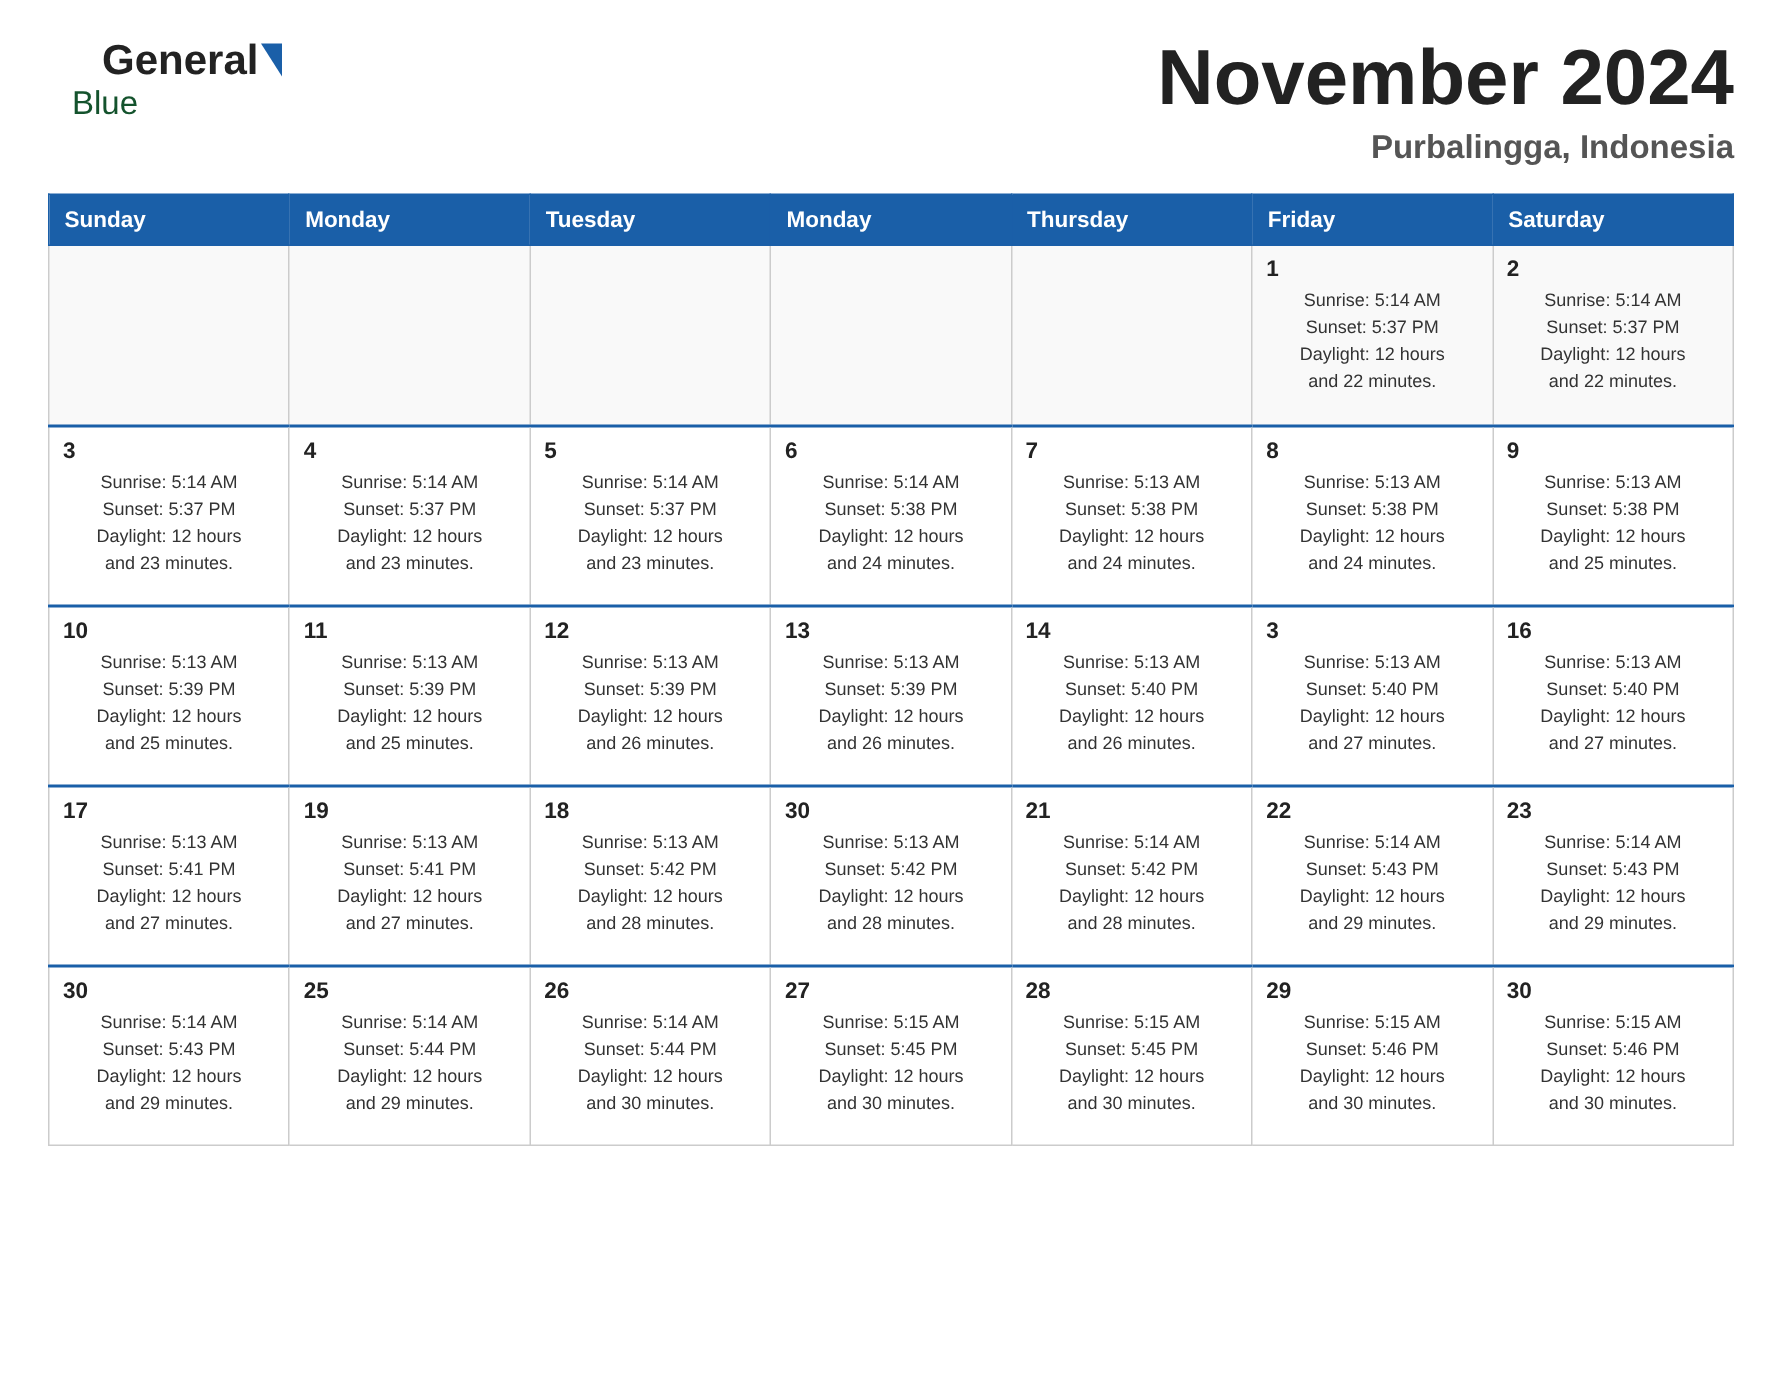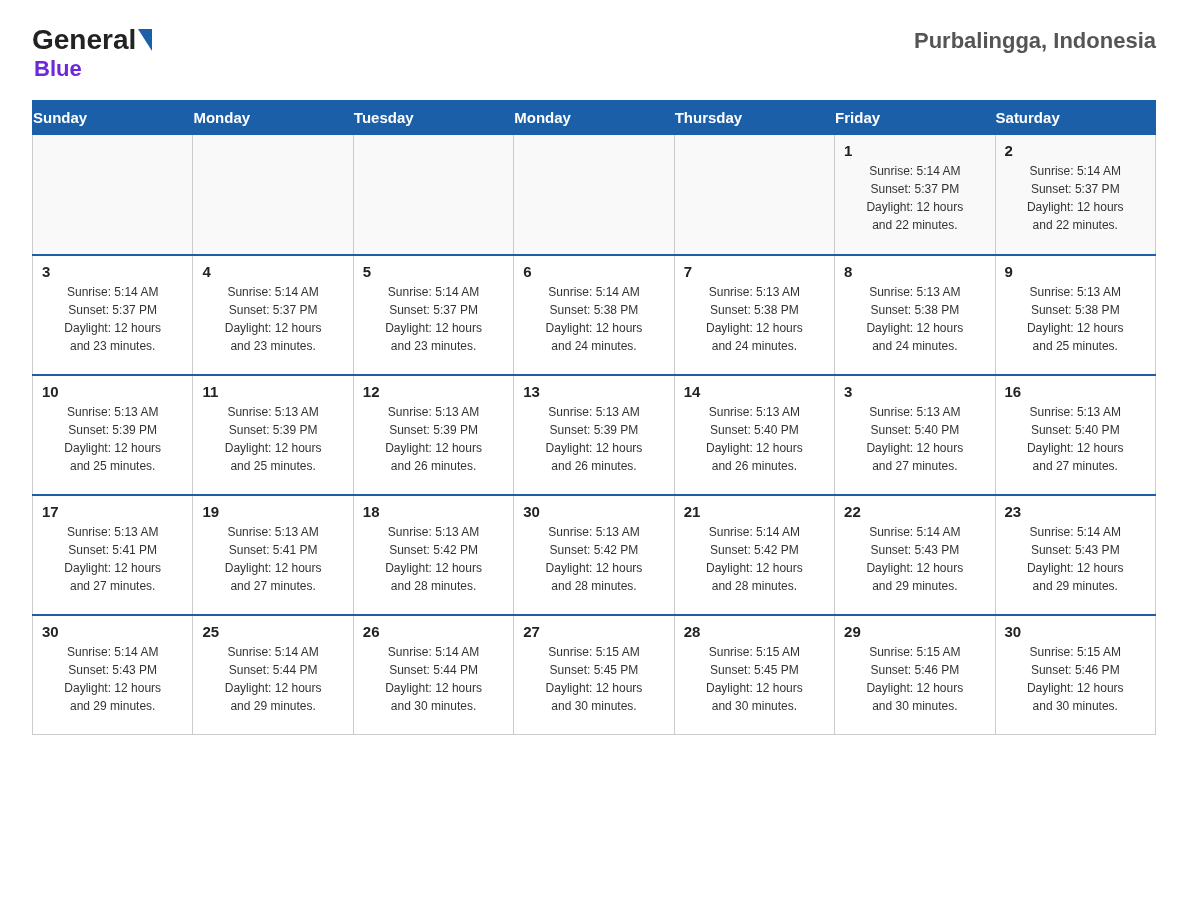--- a/index.html
+++ b/index.html
@@ -21,37 +21,38 @@
       display: flex;
       flex-direction: column;
       align-items: flex-start;
     }
     .logo-top {
       display: flex;
       align-items: center;
       font-size: 28px;
       font-weight: bold;
       color: #222;
+      margin-left: 36px;
     }
     .logo-top .general { color: #222; }
     .logo-top .triangle {
       display: inline-block;
       width: 0; height: 0;
       border-left: 14px solid transparent;
       border-right: 0px solid transparent;
       border-top: 22px solid #1a5fa8;
       margin-left: 2px;
       margin-right: 0px;
       vertical-align: middle;
     }
     .logo-bottom {
       font-size: 22px;
-      font-weight: bold;
-      color: #6d28d9;
-      margin-left: 2px;
+      font-weight: normal;
+      color: #14532d;
+      margin-left: 16px;
     }
     .title-block {
       text-align: right;
     }
     .title-block h1 {
       font-size: 52px;
       font-weight: bold;
       color: #222;
       line-height: 1.1;
     }
@@ -64,21 +65,21 @@
     table {
       width: 100%;
       border-collapse: collapse;
       table-layout: fixed;
     }
     thead tr th {
       background: #1a5fa8;
       color: #fff;
       font-size: 15px;
       font-weight: bold;
-      padding: 8px 0;
+      padding: 8px 10px;
       text-align: left;
       border: 1px solid #1a5fa8;
     }
     tbody tr td {
       vertical-align: top;
       border: 1px solid #ccc;
       padding: 7px 9px;
       font-size: 12.5px;
       min-height: 90px;
       height: 120px;
@@ -111,20 +112,21 @@
 
 <div class="header">
   <div class="logo">
     <div class="logo-top">
       <span class="general">General</span>
       <span class="triangle"></span>
     </div>
     <div class="logo-bottom">Blue</div>
   </div>
   <div class="title-block">
+    <h1>November 2024</h1>
     <h2>Purbalingga, Indonesia</h2>
   </div>
 </div>
 
 <table>
   <thead>
     <tr>
       <th>Sunday</th>
       <th>Monday</th>
       <th>Tuesday</th>

